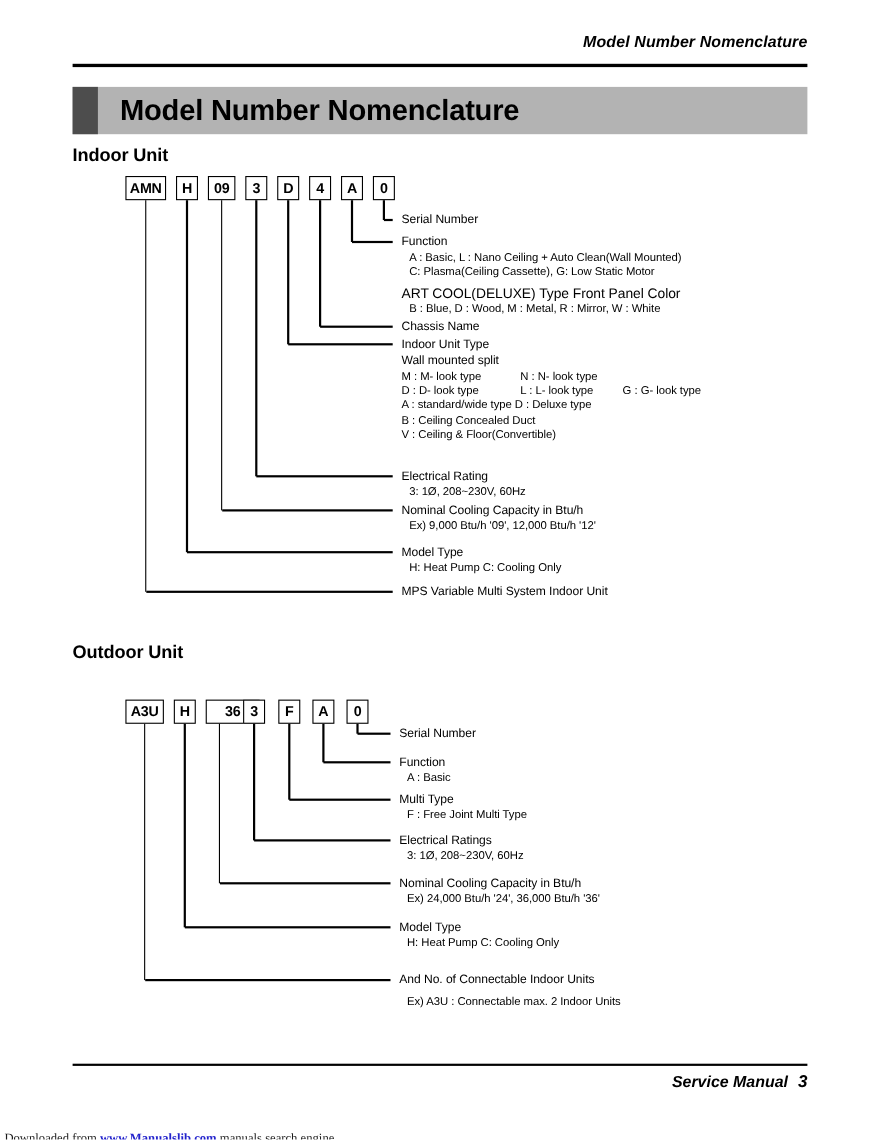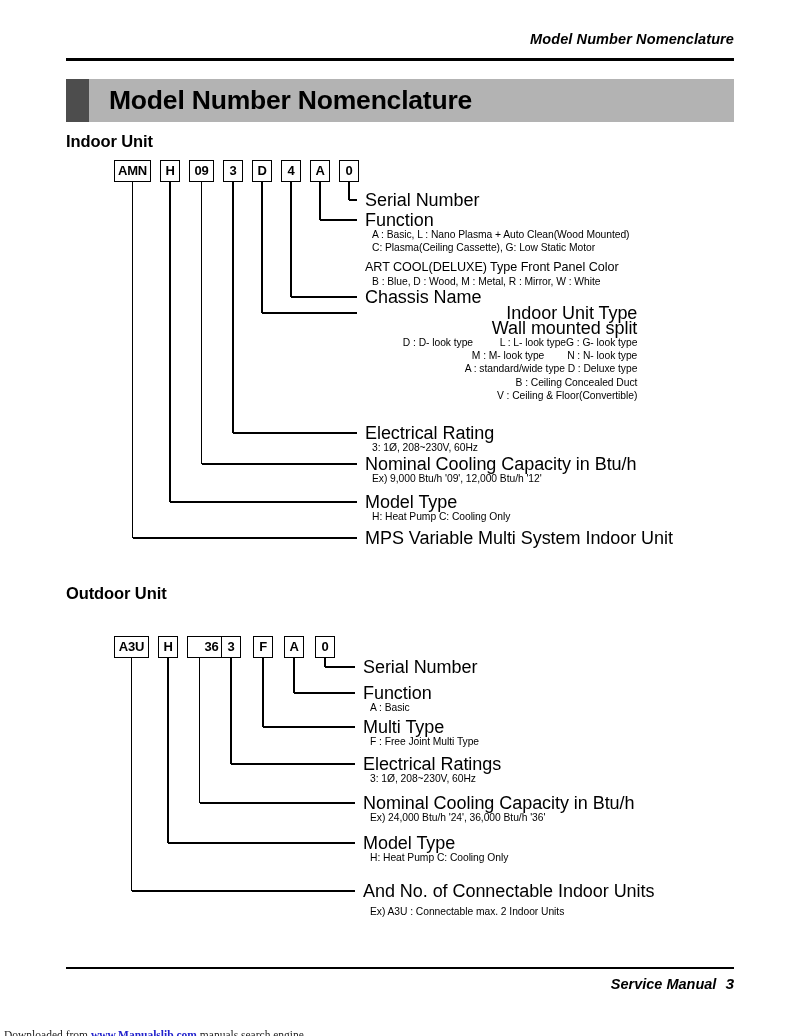--- a/index.html
+++ b/index.html
@@ -105,21 +105,21 @@
     height: 1.3px;
     background: #000;
   }
 
   
   .desc {
     position: absolute;
     white-space: nowrap;
   }
   .desc .d-title {
-    font-size: 18px;
+    font-size: 11px;
     line-height: 15px;
     letter-spacing: -0.05px;
   }
   .desc .d-sub {
     font-size: 10.3px;
     line-height: 13.2px;
     letter-spacing: -0.05px;
     padding-left: 7px;
   }
   .desc .d-sub.noindent { padding-left: 0; }
@@ -214,34 +214,34 @@
     <div class="hline" style="left: 170px; top: 501.35px; width: 187px;"></div>
     <div class="vline" style="left: 131.85px; top: 182px; height: 356px;"></div>
     <div class="hline" style="left: 132.5px; top: 537.35px; width: 224.5px;"></div>
   </div>
 <div id="indoor-descs">
     <div class="desc" style="left: 365px; top: 193px;">
       <div class="d-title">Serial Number</div>
     </div>
     <div class="desc" style="left: 365px; top: 213px;">
       <div class="d-title">Function</div>
-      <div class="d-sub">A : Basic, L : Nano Plasma + Auto Clean(Wood Mounted)</div>
+      <div class="d-sub">A : Basic, L : Nano Ceiling + Auto Clean(Wall Mounted)</div>
       <div class="d-sub">C: Plasma(Ceiling Cassette), G: Low Static Motor</div>
       <div class="spacer-sm"></div>
       <div class="d-title sub2">ART COOL(DELUXE) Type Front Panel Color</div>
       <div class="d-sub">B : Blue, D : Wood, M : Metal, R : Mirror, W : White</div>
     </div>
     <div class="desc" style="left: 365px; top: 290px;">
       <div class="d-title">Chassis Name</div>
     </div>
-    <div class="desc" style="left: 365px; top: 306px; text-align: right;">
+    <div class="desc" style="left: 365px; top: 306px;">
       <div class="d-title">Indoor Unit Type</div>
       <div class="d-title">Wall mounted split</div>
+      <div class="d-sub noindent cols"><span class="c1">M : M- look type</span><span class="c2">N : N- look type</span><span class="c3"></span></div>
       <div class="d-sub noindent cols"><span class="c1">D : D- look type</span><span class="c2">L : L- look type</span><span class="c3">G : G- look type</span></div>
-      <div class="d-sub noindent cols"><span class="c1">M : M- look type</span><span class="c2">N : N- look type</span><span class="c3"></span></div>
       <div class="d-sub noindent">A : standard/wide type    D : Deluxe type</div>
       <div class="d-sub noindent">B : Ceiling Concealed Duct</div>
       <div class="d-sub noindent">V : Ceiling &amp; Floor(Convertible)</div>
     </div>
     <div class="desc" style="left: 365px; top: 426px;">
       <div class="d-title">Electrical Rating</div>
       <div class="d-sub">3: 1Ø, 208~230V, 60Hz</div>
     </div>
     <div class="desc" style="left: 365px; top: 457px;">
       <div class="d-title">Nominal Cooling Capacity in Btu/h</div>

